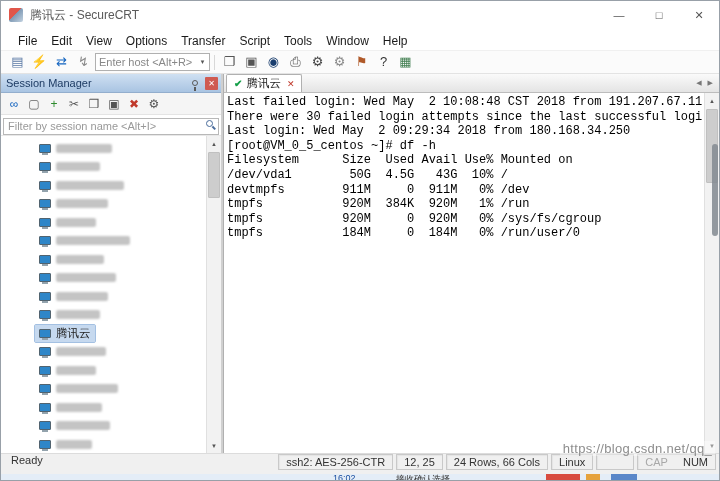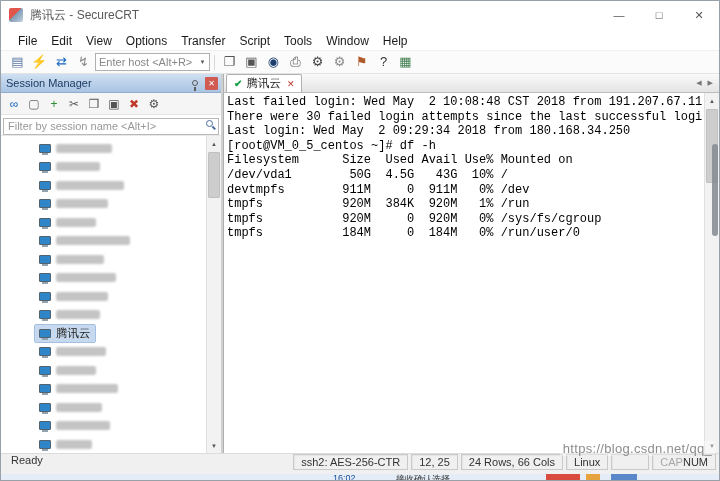--- a/index.html
+++ b/index.html
@@ -80,21 +80,21 @@
   .tline{white-space:pre}
 
   
   .statusbar{height:21px;display:flex;background:#f0f0f0;border-top:1px solid #dcdcdc;
     padding:0 3px;gap:3px;font-size:11px;color:#333}
   .status-ready{flex:1;padding-left:7px}
   .sfield{height:16px;border:1px solid #c9c9c9;box-shadow:inset 1px 1px 1px rgba(0,0,0,.05);
     padding:1px 7px;white-space:nowrap;line-height:13px}
   .sfield:empty{min-width:38px}
   .fields-wrap{display:contents}
-  .caps{display:flex;gap:0}
+  .caps{display:flex;gap:15px}
   .cap-dim{color:#a8a8a8}
 
   
   .bottom-strip{height:6px;position:relative;background:#e4edf7;overflow:hidden;font-size:9px}
   .bs-frag{position:absolute;top:-1px;white-space:nowrap}
   .bs-time{left:332px;color:#1b4fa0}
   .bs-text{left:395px;color:#333}
   .bs-red{left:545px;top:0;width:34px;height:6px;background:#d84b3e}
   .bs-orange{left:585px;top:0;width:14px;height:6px;background:#e6a23c}
   .bs-blue{left:610px;top:0;width:26px;height:6px;background:#5a87c9}

